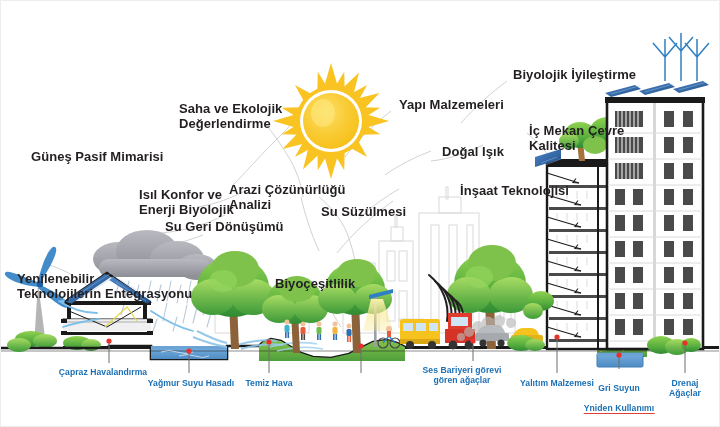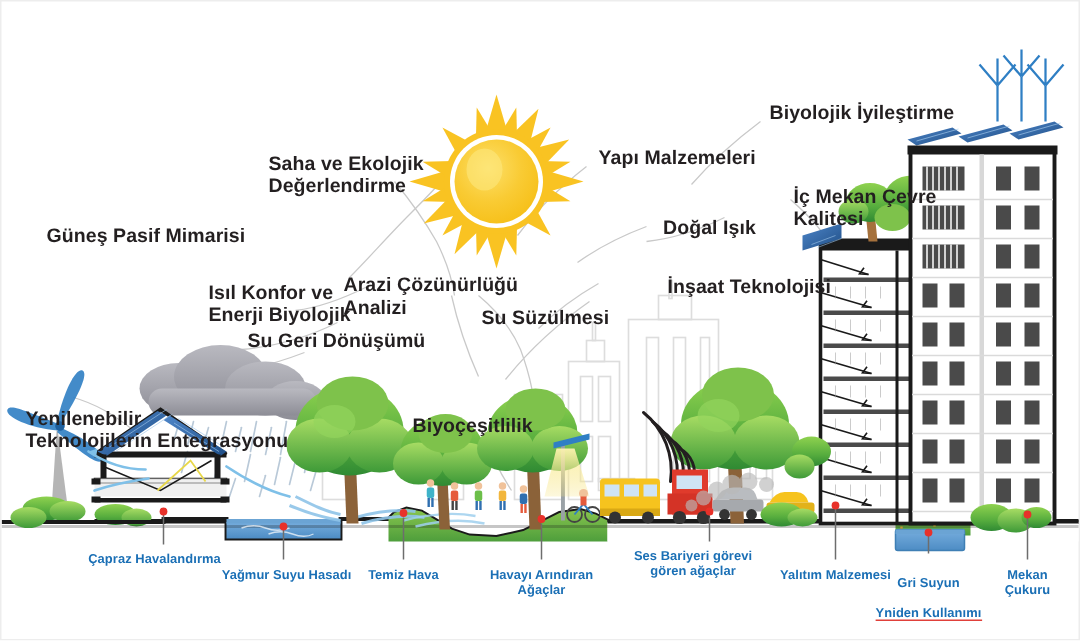--- a/index.html
+++ b/index.html
@@ -587,34 +587,32 @@
 Analizi</div>
   <div class="lbl lbl-dark lft" style="left:138px; top:186px;">Isıl Konfor ve
 Enerji Biyolojik</div>
   <div class="lbl lbl-dark lft" style="left:164px; top:218px;">Su Geri Dönüşümü</div>
   <div class="lbl lbl-dark lft" style="left:16px;   top:222px;margin-top:48px;">Yenilenebilir
 Teknolojilerin Entegrasyonu</div>
   <div class="lbl lbl-dark lft" style="left:320px; top:203px;">Su Süzülmesi</div>
   <div class="lbl lbl-dark lft" style="left:274px; top:275px;">Biyoçeşitlilik</div>
   <div class="lbl lbl-dark lft" style="left:398px; top:96px;">Yapı Malzemeleri</div>
   <div class="lbl lbl-dark lft" style="left:441px; top:143px;">Doğal Işık</div>
-  <div class="lbl lbl-dark lft" style="left:409px; top:182px;padding-left:35px;">İnşaat Teknolojisi</div>
+  <div class="lbl lbl-dark lft" style="left:424px; top:182px;padding-left:35px;">İnşaat Teknolojisi</div>
   <div class="lbl lbl-dark lft" style="left:512px; top:66px;">Biyolojik İyileştirme</div>
   <div class="lbl lbl-dark lft" style="left:528px; top:122px;">İç Mekan Çevre
 Kalitesi</div>
 
   <div class="lbl lbl-blue ctr" style="left:102px; top:366px;">Çapraz Havalandırma</div>
   <div class="lbl lbl-blue ctr" style="left:190px; top:377px;">Yağmur Suyu Hasadı</div>
   <div class="lbl lbl-blue ctr" style="left:268px; top:377px;">Temiz Hava</div>
-  <div class="lbl lbl-blue ctr" style="left:360px; top:377px;">Havayı Arındıran
-Ağaçlar</div>
   <div class="lbl lbl-blue ctr" style="left:461px; top:364px;">Ses Bariyeri görevi
 gören ağaçlar</div>
   <div class="lbl lbl-blue ctr" style="left:556px; top:377px;">Yalıtım Malzemesi</div>
 
   <div class="lbl lbl-blue ctr" style="left:618px; top:372px;">
     <span>Gri Suyun</span><br>
     <span class="misspell">Yniden Kullanımı</span>
   </div>
 
-  <div class="lbl lbl-blue ctr" style="left:684px; top:377px;">Mekan Çukuru</div>
+  <div class="lbl lbl-blue ctr" style="left:684px; top:377px;">Drenaj Ağaçlar</div>
 
 </div>
 
 </body></html>

